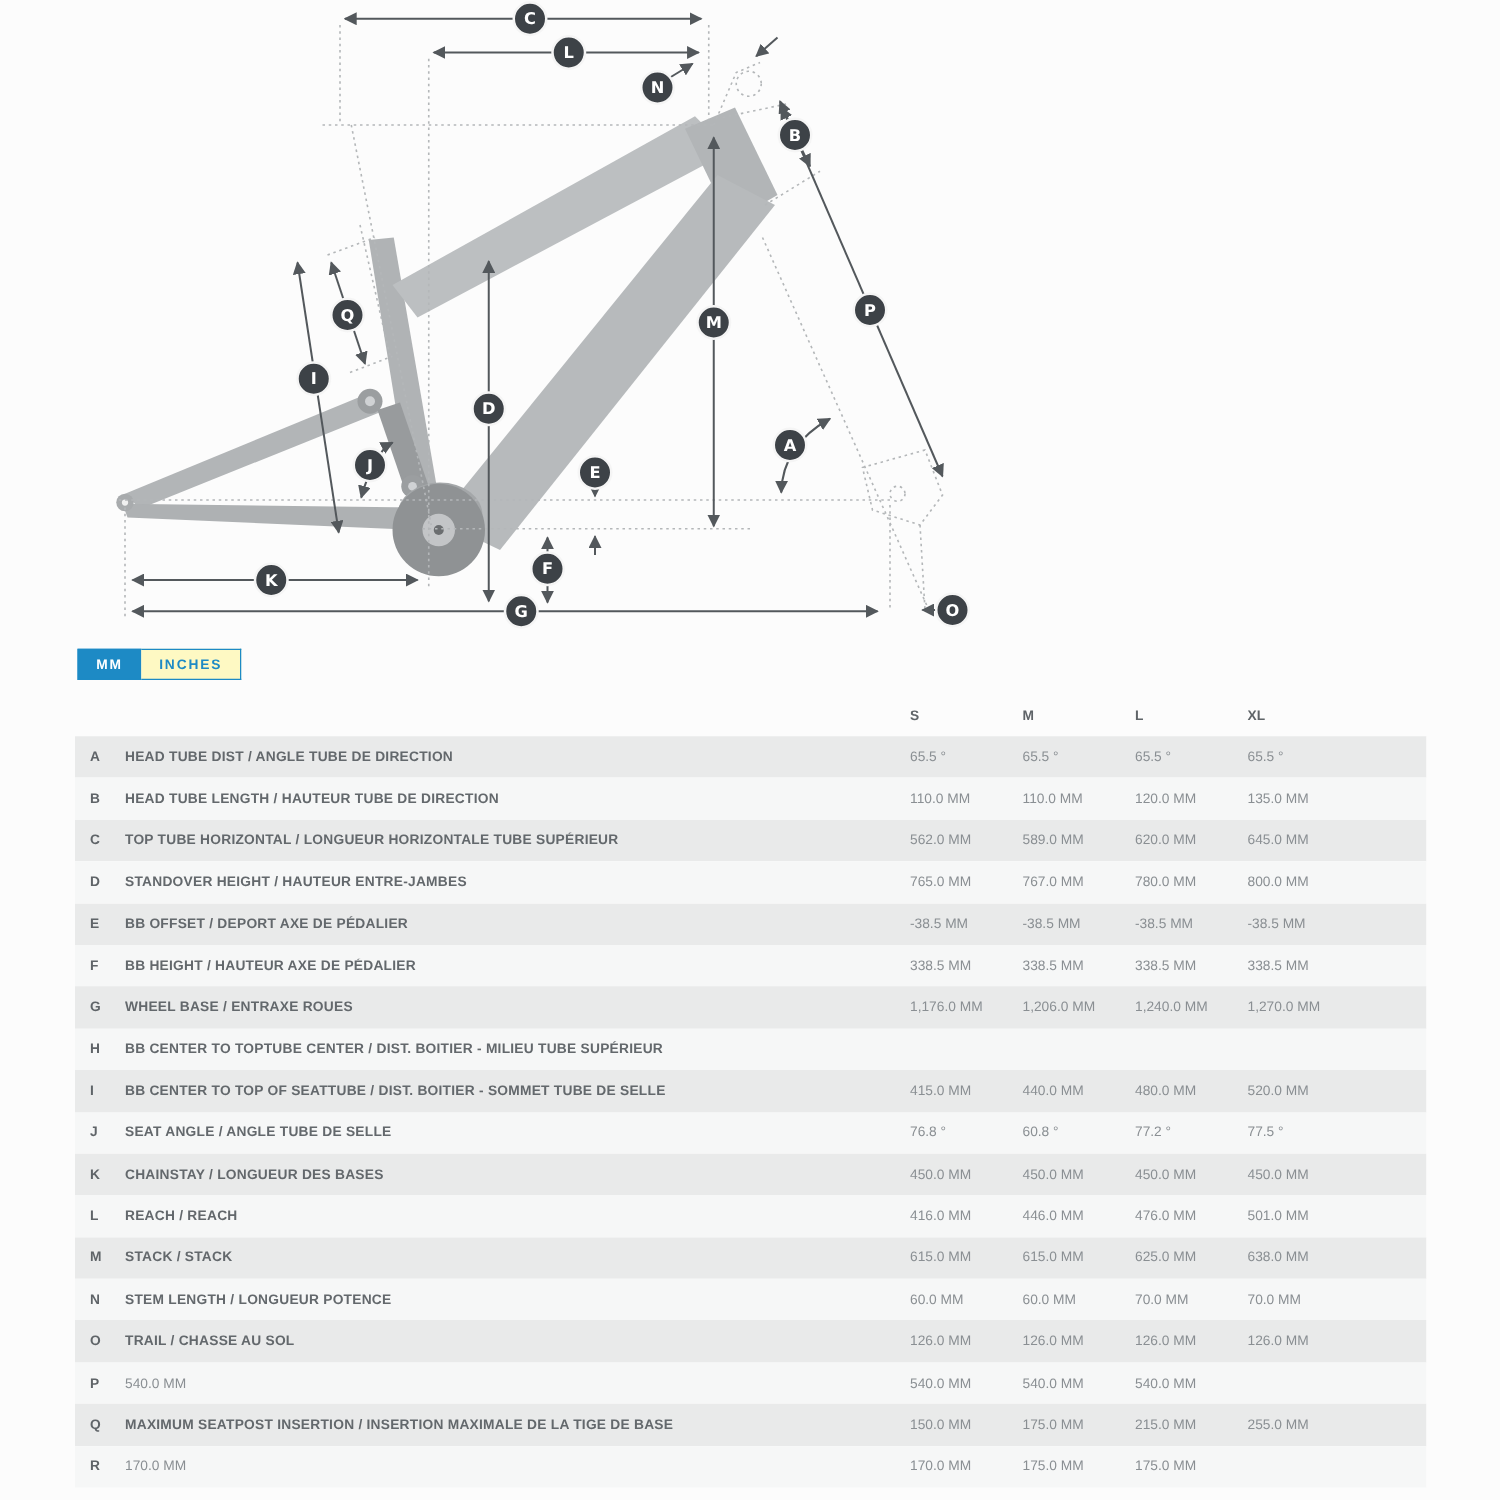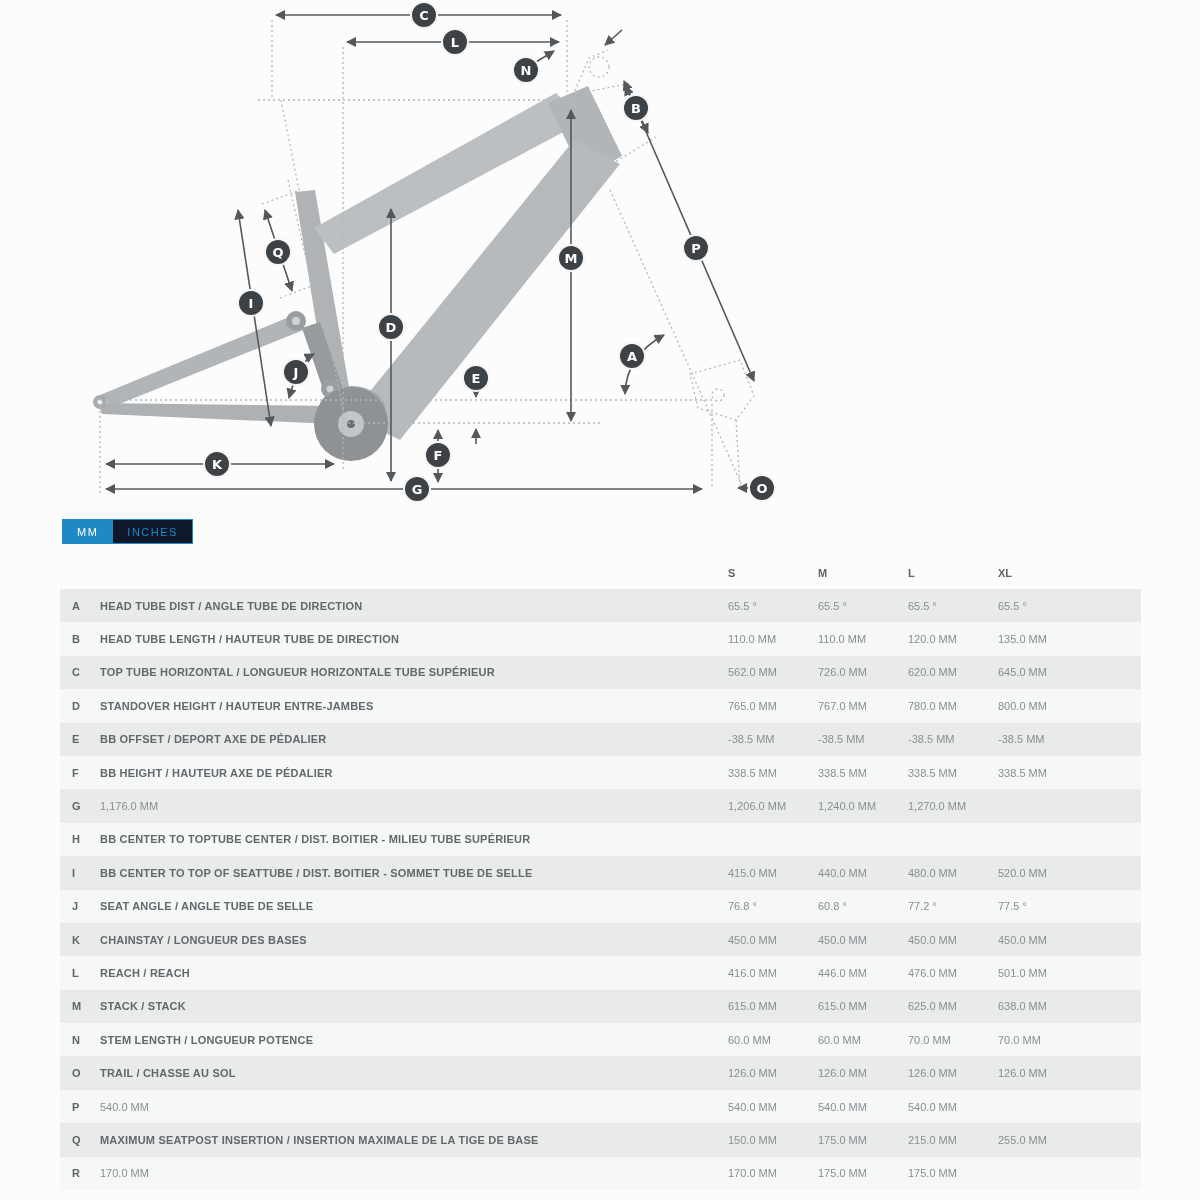--- a/index.html
+++ b/index.html
@@ -11,24 +11,24 @@
   .diagram { position:absolute; left:0; top:0; width:1200px; height:510px; }
   .dim  { stroke:#53585c; stroke-width:1.6; fill:none; }
   .dot  { stroke:#b4b7b9; stroke-width:1.3; fill:none; stroke-dasharray:2,3; }
   .mk-circle { fill:#3d4247; stroke:#f5f5f5; stroke-width:2; }
   .mk-text { fill:#ffffff; font-size:13px; font-weight:bold;
     font-family:"DejaVu Sans", sans-serif; text-anchor:middle; }
 
   
   .toggle { position:absolute; left:62px; top:519px; display:flex; height:25px; }
   .toggle .btn { display:flex; align-items:center; justify-content:center;
-    font-size:11px; font-weight:normal; letter-spacing:1.5px; padding:0 14px;
+    font-size:11px; font-weight:bold; letter-spacing:1.5px; padding:0 14px;
     cursor:pointer; }
   .toggle .btn.active { background:#1d8ac5; color:#ffffff; border:1px solid #1d8ac5; }
-  .toggle .btn.inactive { background:#0f172a; color:#1d8ac5; border:1px solid #1d8ac5; border-left:none; }
+  .toggle .btn.inactive { background:#fef9c3; color:#1d8ac5; border:1px solid #1d8ac5; border-left:none; }
 
   
   .geo { position:absolute; left:60px; top:556px; width:1081px; }
   .grow { display:grid; grid-template-columns:40px 628px 90px 90px 90px 143px;
     align-items:center; height:33.4px; }
   .grow.head { height:33px; background:transparent; }
   .grow.stripe { background:#e9eaea; }
   .grow.plain  { background:#f6f7f7; }
   .cell { font-size:11px; overflow:hidden; white-space:nowrap; }
   .c-letter { padding-left:12px; font-weight:bold; color:#5f6468; }
@@ -208,21 +208,21 @@
           <div class="cell c-label">HEAD TUBE LENGTH / HAUTEUR TUBE DE DIRECTION</div>
           <div class="cell c-val">110.0 MM</div>
           <div class="cell c-val">110.0 MM</div>
           <div class="cell c-val">120.0 MM</div>
           <div class="cell c-val">135.0 MM</div>
         </div>
         <div class="grow stripe">
           <div class="cell c-letter">C</div>
           <div class="cell c-label">TOP TUBE HORIZONTAL / LONGUEUR HORIZONTALE TUBE SUPÉRIEUR</div>
           <div class="cell c-val">562.0 MM</div>
-          <div class="cell c-val">726.0 MM</div>
+          <div class="cell c-val">589.0 MM</div>
           <div class="cell c-val">620.0 MM</div>
           <div class="cell c-val">645.0 MM</div>
         </div>
         <div class="grow plain">
           <div class="cell c-letter">D</div>
           <div class="cell c-label">STANDOVER HEIGHT / HAUTEUR ENTRE-JAMBES</div>
           <div class="cell c-val">765.0 MM</div>
           <div class="cell c-val">767.0 MM</div>
           <div class="cell c-val">780.0 MM</div>
           <div class="cell c-val">800.0 MM</div>
@@ -238,20 +238,21 @@
         <div class="grow plain">
           <div class="cell c-letter">F</div>
           <div class="cell c-label">BB HEIGHT / HAUTEUR AXE DE PÉDALIER</div>
           <div class="cell c-val">338.5 MM</div>
           <div class="cell c-val">338.5 MM</div>
           <div class="cell c-val">338.5 MM</div>
           <div class="cell c-val">338.5 MM</div>
         </div>
         <div class="grow stripe">
           <div class="cell c-letter">G</div>
+          <div class="cell c-label">WHEEL BASE / ENTRAXE ROUES</div>
           <div class="cell c-val">1,176.0 MM</div>
           <div class="cell c-val">1,206.0 MM</div>
           <div class="cell c-val">1,240.0 MM</div>
           <div class="cell c-val">1,270.0 MM</div>
         </div>
         <div class="grow plain">
           <div class="cell c-letter">H</div>
           <div class="cell c-label">BB CENTER TO TOPTUBE CENTER / DIST. BOITIER - MILIEU TUBE SUPÉRIEUR</div>
           <div class="cell c-val"></div>
           <div class="cell c-val"></div>

